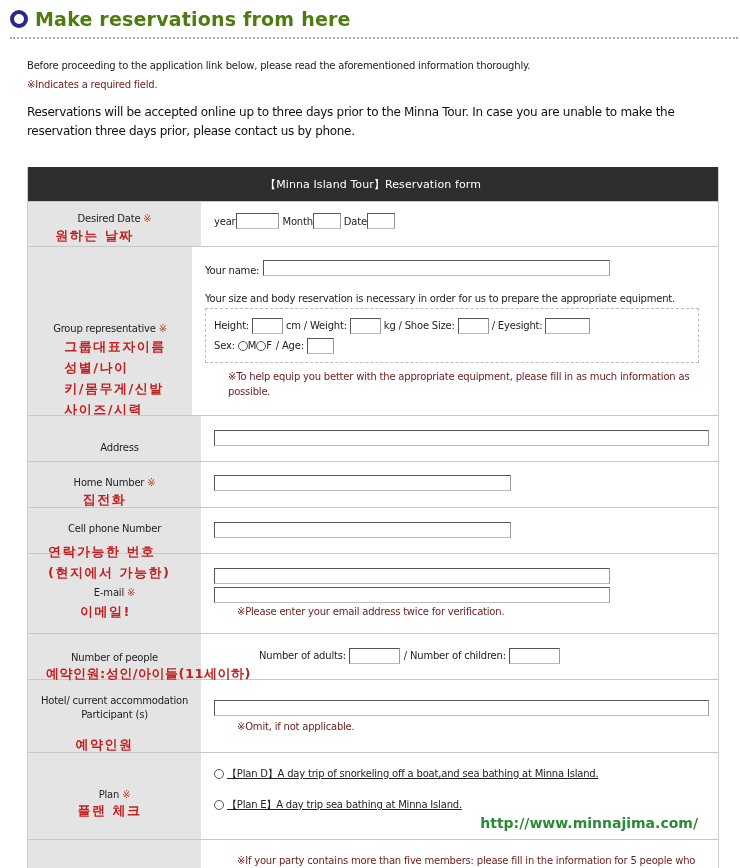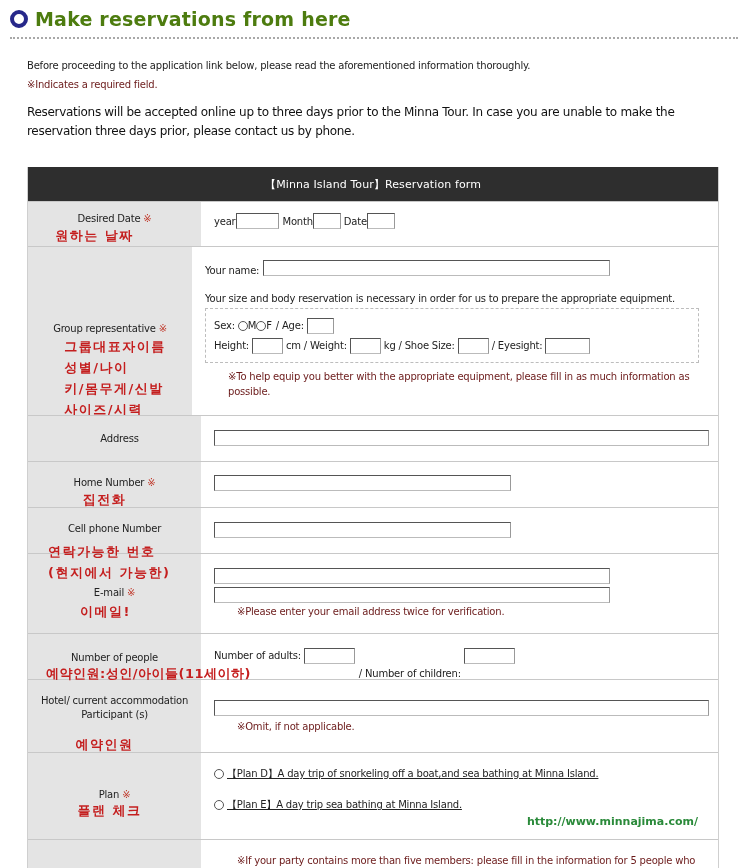--- a/index.html
+++ b/index.html
@@ -21,21 +21,21 @@
   .row .lab { width: 173px; background: #e4e4e4; font-size: 10px; color: #222; text-align: center; display: flex; flex-direction: column; justify-content: center; align-items: center; letter-spacing: -0.2px; }
   .row .val { flex: 1; padding-left: 13px; font-size: 10px; color: #222; background: #fff; letter-spacing: -0.2px; }
   .req { color: #c0392b; }
   .note { color: #6b1a1a; margin-left: 23px; }
   .ko { color: #c41e1e; font-weight: bold; font-size: 13px; letter-spacing: 1.5px; white-space: nowrap; }
 
   input.tx { height: 16px; border: 1px solid #555; border-right-color: #999; border-bottom-color: #bbb; background: #fff; vertical-align: middle; }
   .radio { display: inline-block; width: 10px; height: 10px; border: 1px solid #555; border-radius: 50%; vertical-align: middle; background: #fff; }
 
   .body-box { border: 1px dashed #bdbdbd; margin-top: 4px; width: 494px; padding: 7px 8px 6px 8px; line-height: 20px; }
-  .url { position: absolute; right: 20px; top: 62px; color: #2a8a3a; font-weight: bold; font-size: 11px; }
+  .url { position: absolute; right: 20px; top: 62px; color: #2a8a3a; font-weight: bold; font-size: 14px; }
 </style>
 </head>
 <body>
 
 <div class="heading">
   <span class="ring"></span>
   <h1>Make reservations from here</h1>
 </div>
 <div class="dotted"></div>
 
@@ -72,45 +72,45 @@
       </div>
     </div>
     <div class="val" style="padding-top:13px;">
       <div style="display:flex;align-items:flex-end;">
         <span>Your name:</span>
         <input class="tx" style="width: 347px; margin-left: 4px;" value="">
       </div>
       <div style="margin-top:17px;">Your size and body reservation is necessary in order for us to prepare the appropriate equipment.</div>
       <div class="body-box">
         <div style="display:flex;align-items:center;">
-          <span>Sex:</span>
-          <span class="radio" style="margin-left:3px;"></span>
-          <span>M</span>
-          <span class="radio"></span>
-          <span>F</span>
-          <span style="margin-left:4px;">/ Age:</span>
-          <input class="tx" style="width: 27px; margin-left: 3px;">
-        </div>
-        <div style="display:flex;align-items:center;">
           <span>Height:</span>
           <input class="tx" style="width: 31px; margin-left: 3px;">
           <span style="margin-left:3px;">cm / Weight:</span>
           <input class="tx" style="width: 31px; margin-left: 3px;">
           <span style="margin-left:3px;">kg / Shoe Size:</span>
           <input class="tx" style="width: 31px; margin-left: 3px;">
           <span style="margin-left:3px;">/ Eyesight:</span>
           <input class="tx" style="width: 45px; margin-left: 3px;">
         </div>
+        <div style="display:flex;align-items:center;">
+          <span>Sex:</span>
+          <span class="radio" style="margin-left:3px;"></span>
+          <span>M</span>
+          <span class="radio"></span>
+          <span>F</span>
+          <span style="margin-left:4px;">/ Age:</span>
+          <input class="tx" style="width: 27px; margin-left: 3px;">
+        </div>
       </div>
       <div class="note" style="margin-top:6px;line-height:15px;width:490px;">※To help equip you better with the appropriate equipment, please fill in as much information as possible.</div>
     </div>
   </div>
 
   <div class="row" style="height:46px;">
-    <div class="lab" style="justify-content:flex-start;padding-top:17px;padding-left:10px;">
+    <div class="lab" style="justify-content:center;padding-top:17px;padding-left:10px;">
       <div>Address</div>
     </div>
     <div class="val" style="padding-top:14px;">
       <input class="tx" style="width: 495px;" value="">
     </div>
   </div>
 
   <div class="row" style="height:46px;">
     <div class="lab" style="justify-content:flex-start;padding-top:15px;">
       <div><span>Home Number</span> <span class="req">※</span></div>
@@ -139,28 +139,28 @@
       <div><span>E-mail</span> <span class="req">※</span></div>
       <div class="ko" style="margin-top:5px;margin-left:-18px;">이메일!</div>
     </div>
     <div class="val" style="padding-top:14px;">
       <input class="tx" style="width: 396px; display: block;" value="">
       <input class="tx" style="width: 396px; display: block; margin-top: 3px;" value="">
       <div class="note" style="margin-top:3px;">※Please enter your email address twice for verification.</div>
     </div>
   </div>
 
-  <div class="row" style="height:46px;">
+  <div class="row" style="height:46px;gap:45px;">
     <div class="lab" style="justify-content:flex-start;padding-top:18px;">
       <div>Number of people</div>
     </div>
     <div class="val" style="padding-top:14px;display:flex;align-items:flex-start;">
       <span style="margin-top:2px;">Number of adults:</span>
       <input class="tx" style="width: 51px; margin-left: 3px;" value="">
-      <span style="margin-left:4px;margin-top:20px;">/ Number of children:</span>
+      <span style="margin-left:4px;margin-top:2px;">/ Number of children:</span>
       <input class="tx" style="width: 51px; margin-left: 3px;" value="">
     </div>
     <div class="ko" style="position:absolute;left:18px;top:31px;z-index:2;letter-spacing:0.5px;">예약인원:성인/아이들(11세이하)</div>
   </div>
 
   <div class="row" style="height:73px;">
     <div class="lab" style="justify-content:space-between;padding-top:14px;line-height:14px;">
       <div style="width:150px;">Hotel/ current accommodation Participant (s)</div>
       <div class="ko" style="margin-top:1px;margin-left:-20px;">예약인원</div>
     </div>

